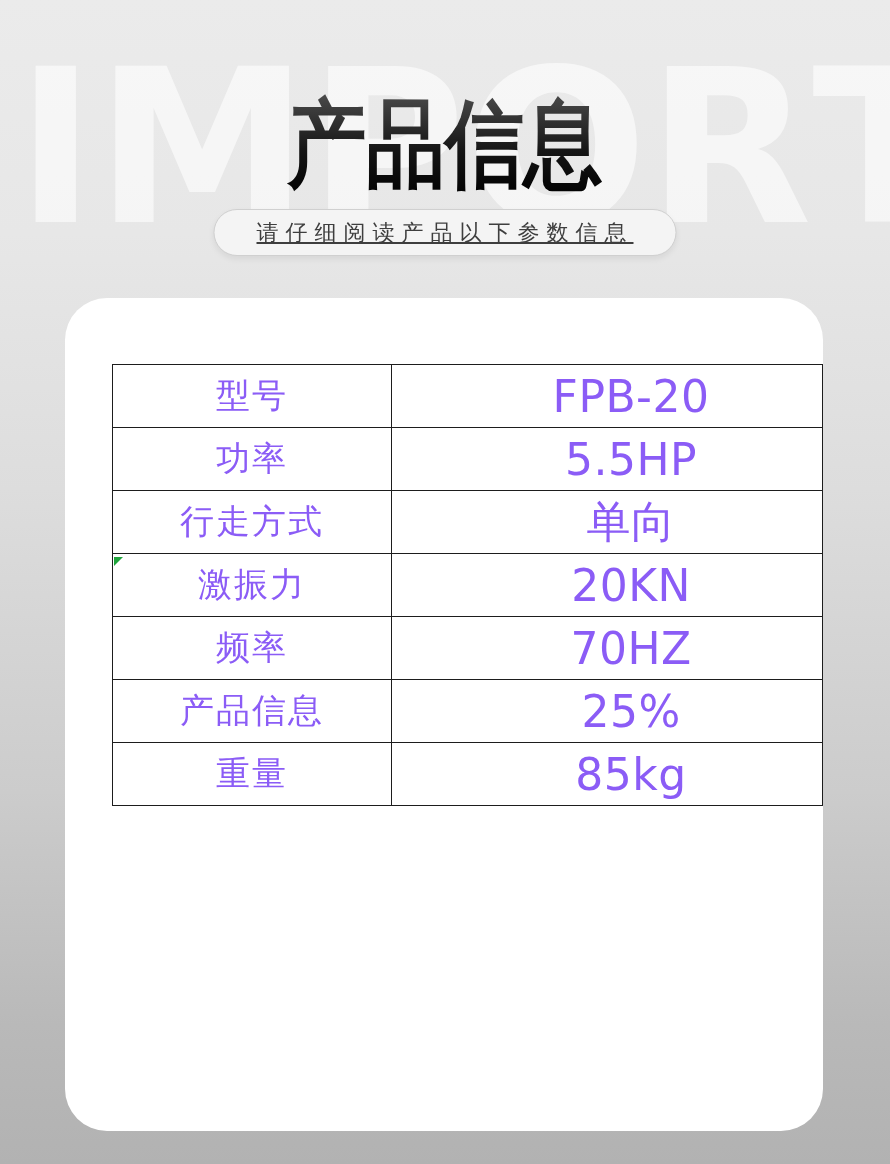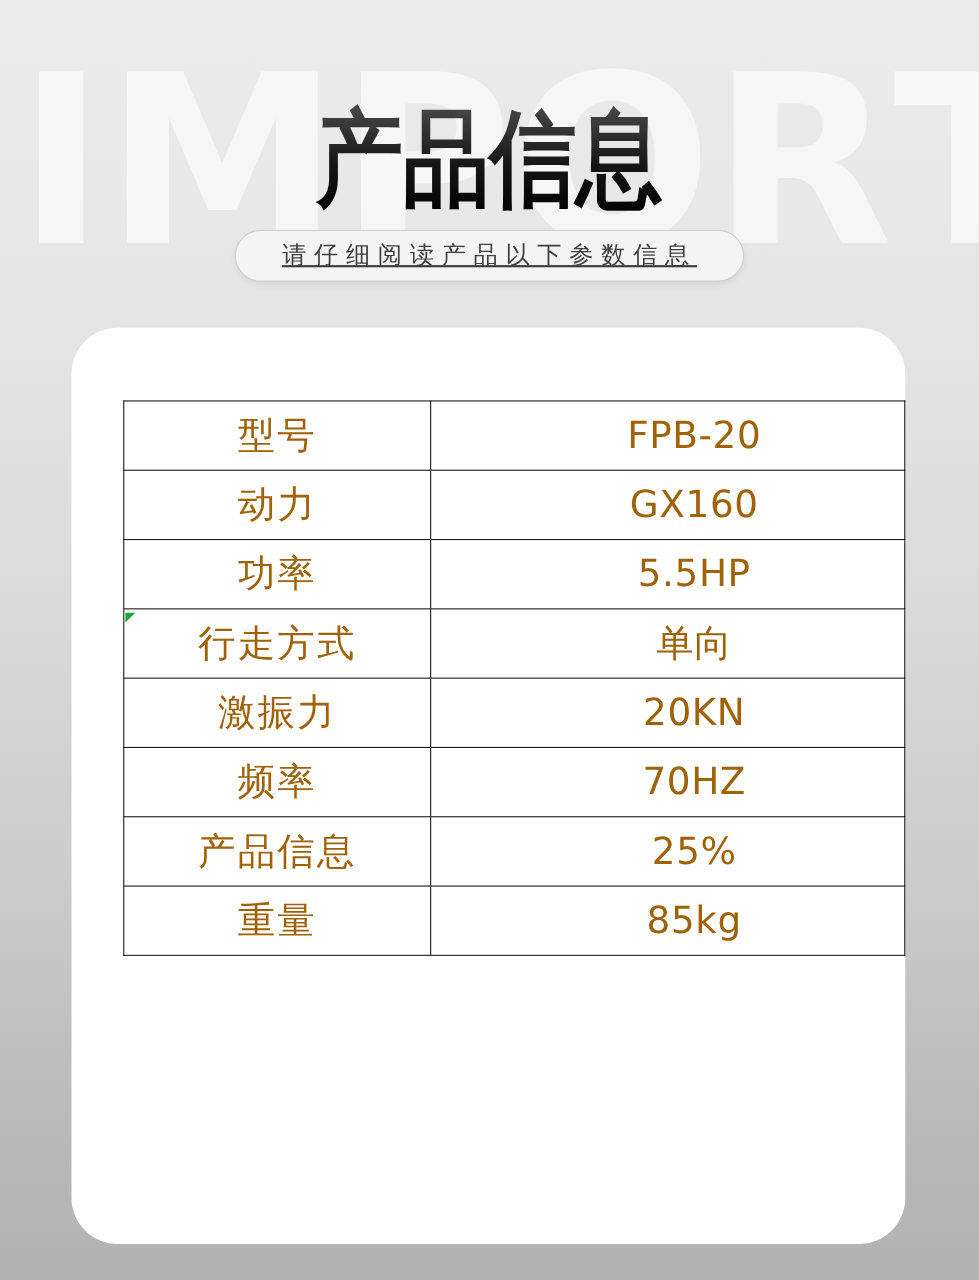--- a/index.html
+++ b/index.html
@@ -81,31 +81,31 @@
     left: 47px; top: 66px;
     border-collapse: collapse;
     table-layout: fixed;
   }
   .spec-table td {
     border: 1.5px solid #1d1d1d;
     height: 62px;
     padding: 0;
     text-align: center;
     vertical-align: middle;
-    color: #a16207;
+    color: #8b5cf6;
     overflow: hidden;
   }
   .spec-table td.label-cell {
     width: 283px;
     font-size: 34px;
     letter-spacing: 2px;
   }
   .spec-table td.value-cell {
     width: 387px;
-    font-size: 34px;
+    font-size: 44px;
     letter-spacing: 0.5px;
     padding-left: 48px;
   }
 
   
   .green-marker {
     position: absolute;
     left: 49px; top: 259px;
     width: 0; height: 0;
     border-top: 9px solid #1fa43c;
@@ -133,24 +133,20 @@
   </div>
 
   <div class="card">
     <table class="spec-table">
       <tbody>
         <tr>
           <td class="label-cell">型号</td>
           <td class="value-cell">FPB-20</td>
         </tr>
         <tr>
-          <td class="label-cell">动力</td>
-          <td class="value-cell">GX160</td>
-        </tr>
-        <tr>
           <td class="label-cell">功率</td>
           <td class="value-cell">5.5HP</td>
         </tr>
         <tr>
           <td class="label-cell">行走方式</td>
           <td class="value-cell">单向</td>
         </tr>
         <tr>
           <td class="label-cell">激振力</td>
           <td class="value-cell">20KN</td>

